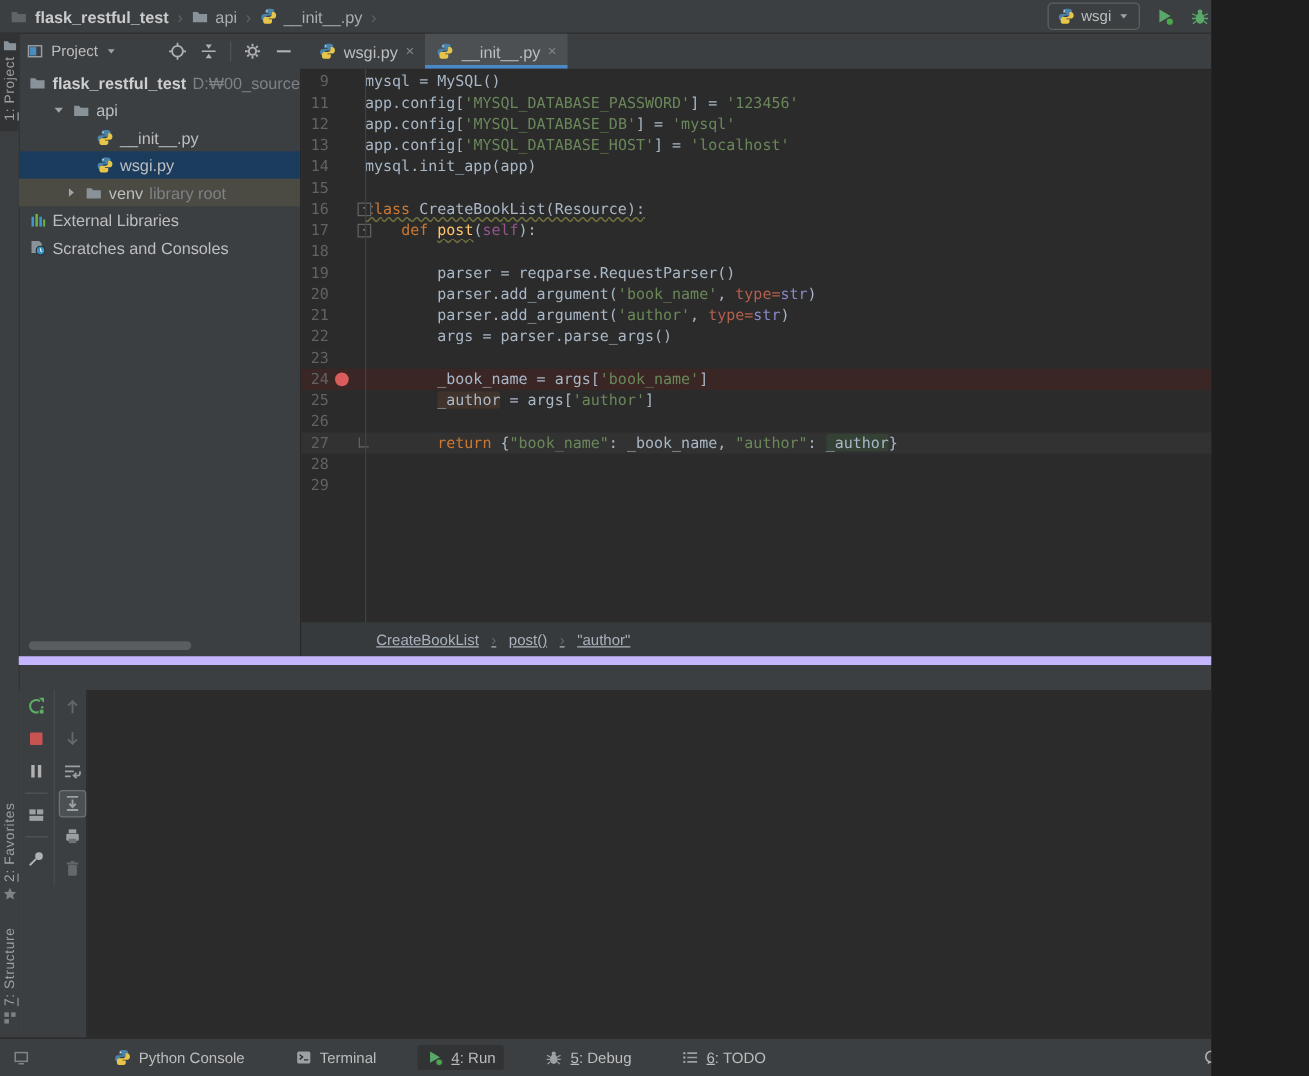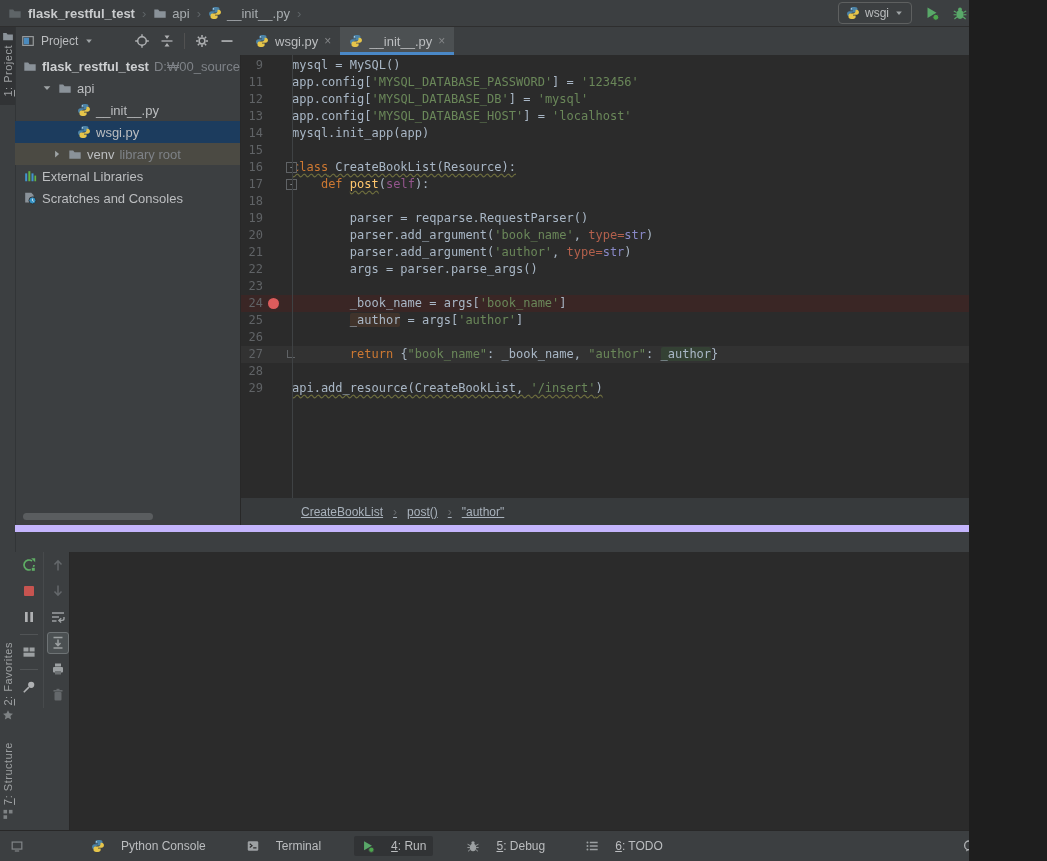--- a/index.html
+++ b/index.html
@@ -92,21 +92,21 @@
   .tb-col1{left:0;}
   .tb-col2{left:28px;border-left:1px solid #474A4C;}
   .tb-btn{width:22px;height:22px;display:flex;align-items:center;justify-content:center;margin:2px 0;border-radius:3px;}
   .tb-btn.selected{background:#4B5052;border:1px solid #6E7375;box-sizing:border-box;}
   .tb-sep{width:18px;height:1px;background:#515456;margin:4px 0;}
   .console{position:absolute;left:55px;top:0;right:0;bottom:0;background:#2B2B2B;}
 
   
   .statusbar{position:absolute;left:0;top:830px;width:1047px;height:31px;border-top:1px solid #282828;
              display:flex;align-items:center;box-sizing:border-box;padding:0 10px;gap:26px;font-size:12px;color:#BBBDBF;}
-  .sb-item{display:flex;align-items:center;gap:16px;padding:3px 7px;border-radius:2px;}
+  .sb-item{display:flex;align-items:center;gap:6px;padding:3px 7px;border-radius:2px;}
   .sb-item.active{background:#313335;}
   .sb-right{margin-left:auto;display:flex;align-items:center;gap:7px;}
   .sb-toggle{margin-right:34px;}
 </style>
 </head>
 <body>
 
 <div class="app">
 
   <div class="titlebar">
@@ -464,21 +464,20 @@
           <span class="ln-code"><span class="tk-d">        </span><span class="tk-k">return</span><span class="tk-d"> {</span><span class="tk-s">"book_name"</span><span class="tk-d">: _book_name, </span><span class="tk-s">"author"</span><span class="tk-d">: </span><span class="tk-d fl-hr">_author</span><span class="tk-d">}</span></span>
         </div>
         <div class="code-line">
           <span class="ln-num">28</span>
           <span class="ln-marker"></span>
           <span class="ln-code"></span>
         </div>
         <div class="code-line">
           <span class="ln-num">29</span>
           <span class="ln-marker"></span>
-          <span class="ln-code"><span class="tk-d fl-w">api.add_resource(CreateBookList, </span><span class="tk-s fl-w">'/insert'</span><span class="tk-d fl-w">)</span></span>
         </div>
       </div>
     <div class="gutter-line"></div>
     <div class="margin-line"></div>
     <div id="stripe">
         <div class="stripe-mark" style="left: 777px; top: 250px; width: 29px; height: 17px; background: rgb(58, 38, 37);"></div>
         <div class="stripe-mark" style="left: 791px; top: 3px; width: 8px; height: 8px; background: rgb(198, 151, 63);"></div>
         <div class="stripe-mark" style="left: 790px; top: 44px; width: 10px; height: 4px; background: rgb(176, 167, 62);"></div>
         <div class="stripe-mark" style="left: 790px; top: 72px; width: 10px; height: 4px; background: rgb(176, 167, 62);"></div>
         <div class="stripe-mark" style="left: 790px; top: 293px; width: 10px; height: 4px; background: rgb(128, 125, 84);"></div>

